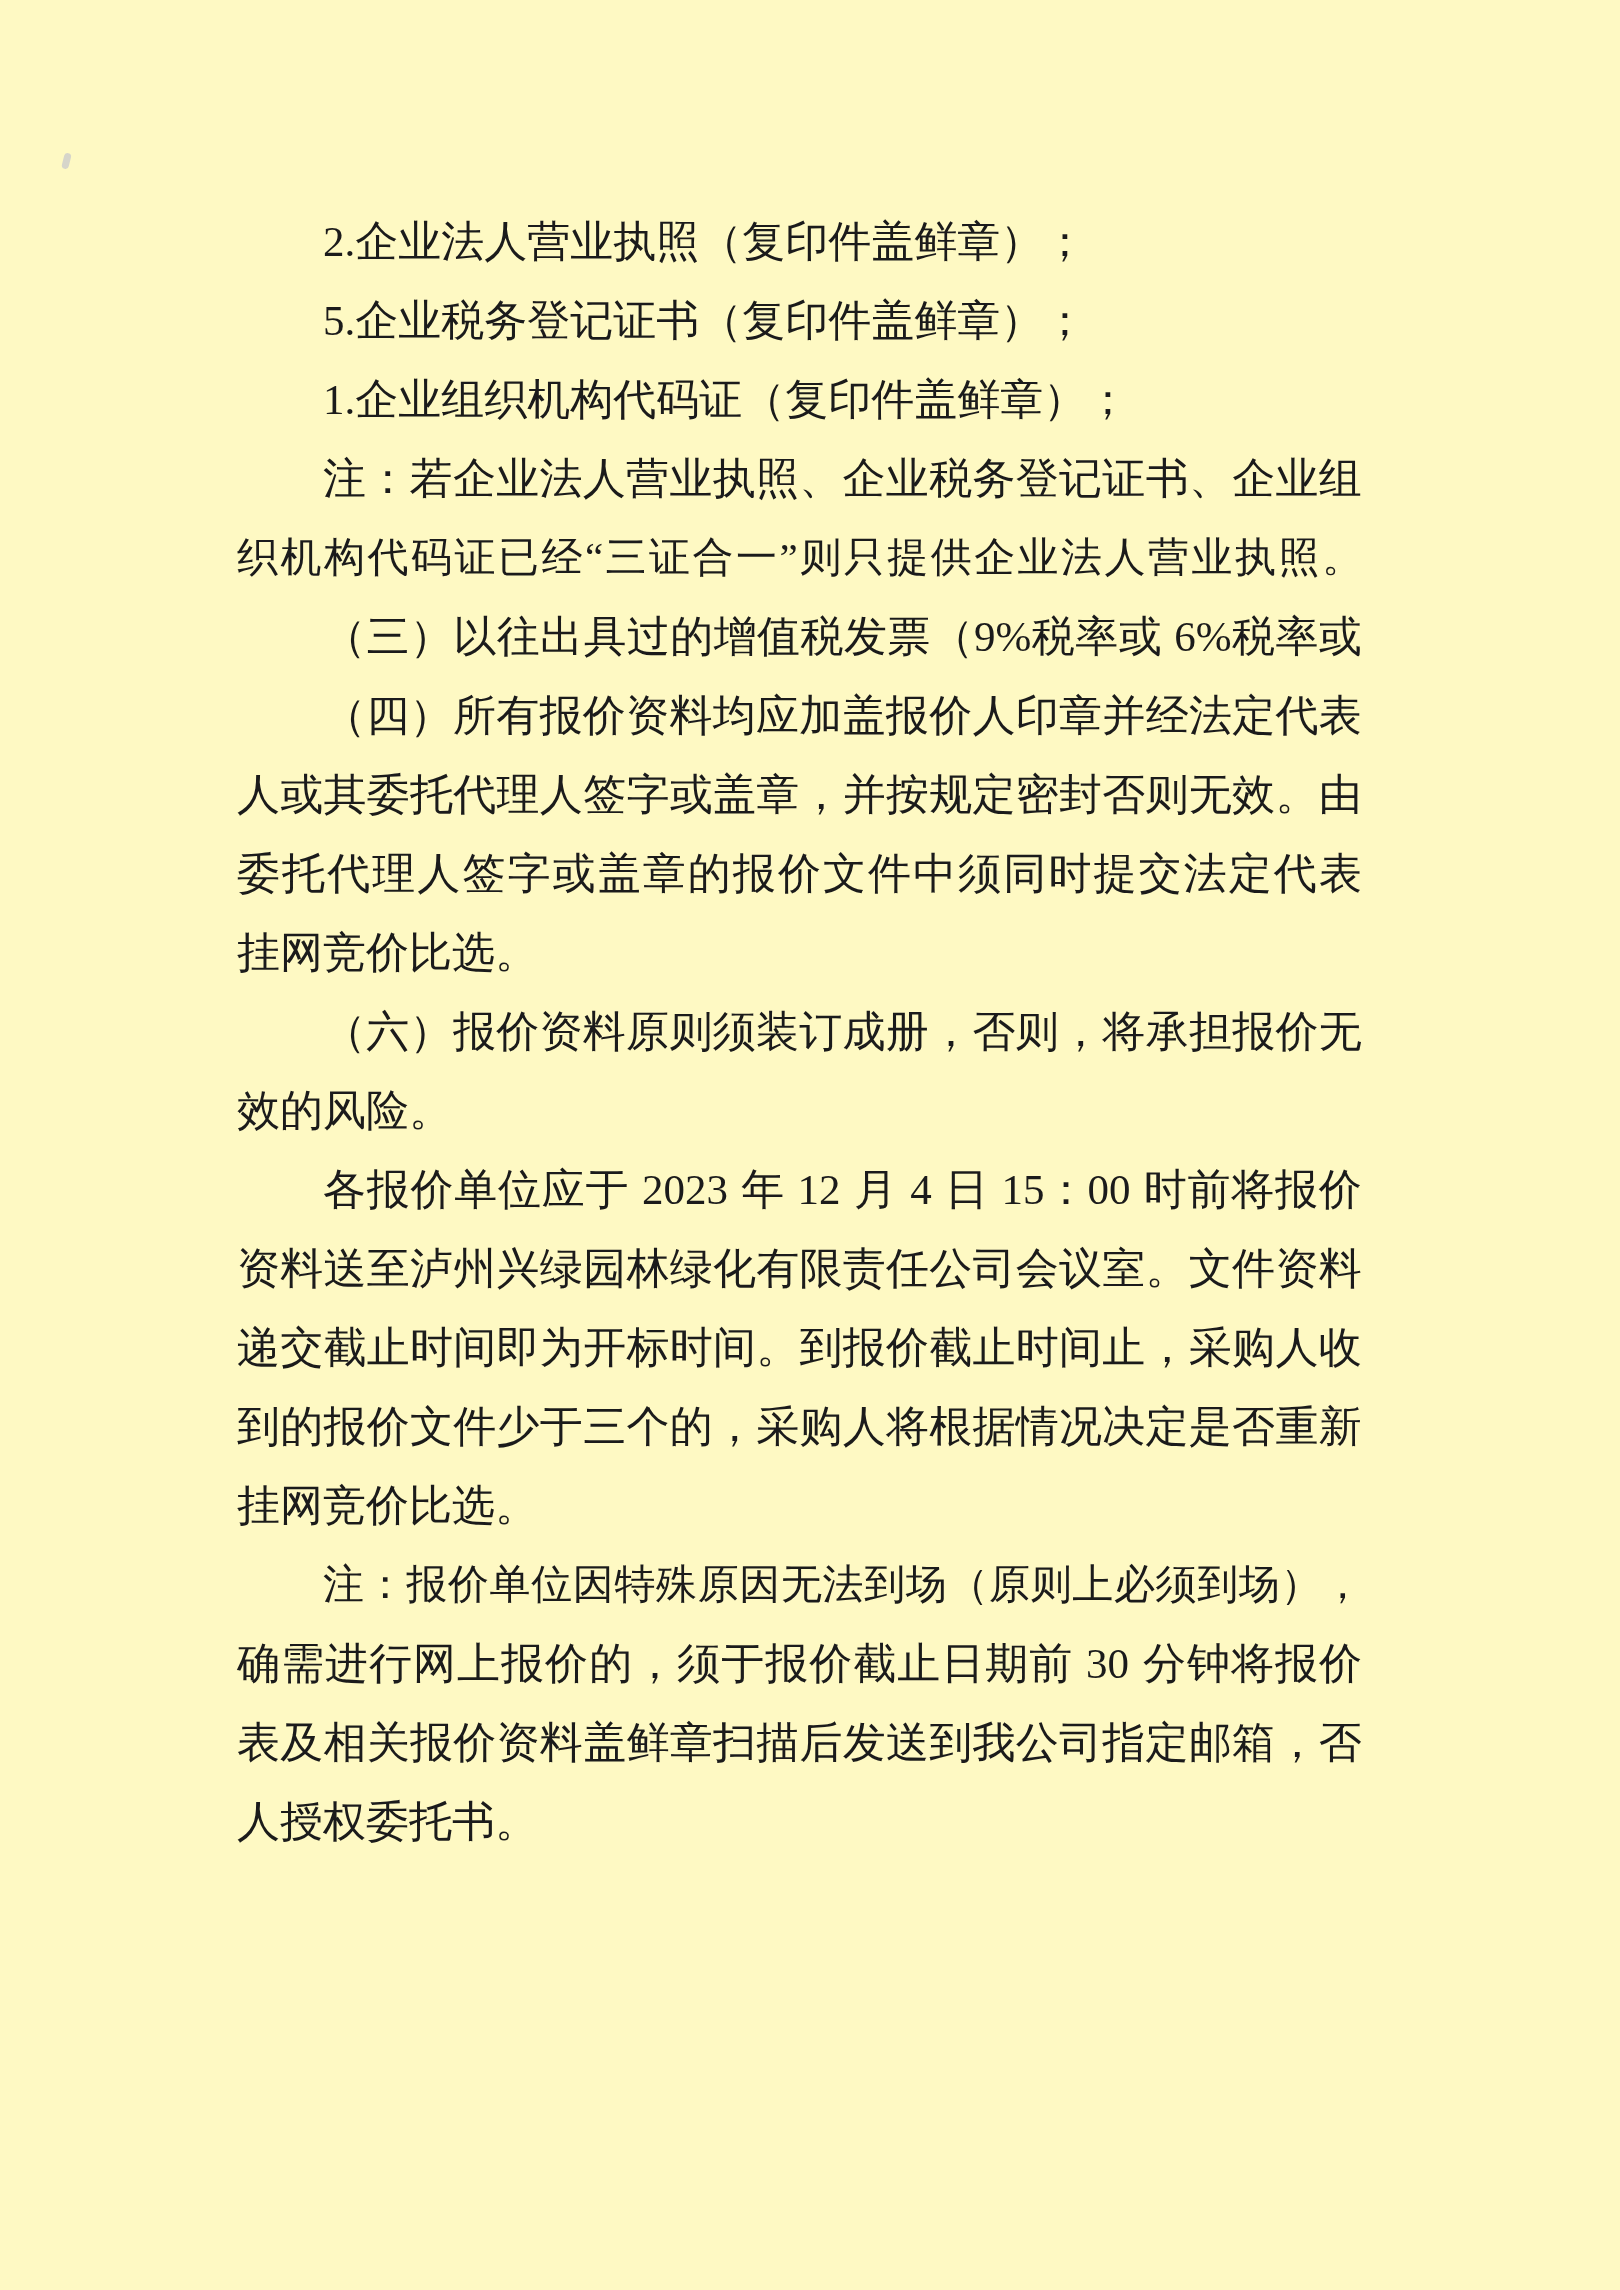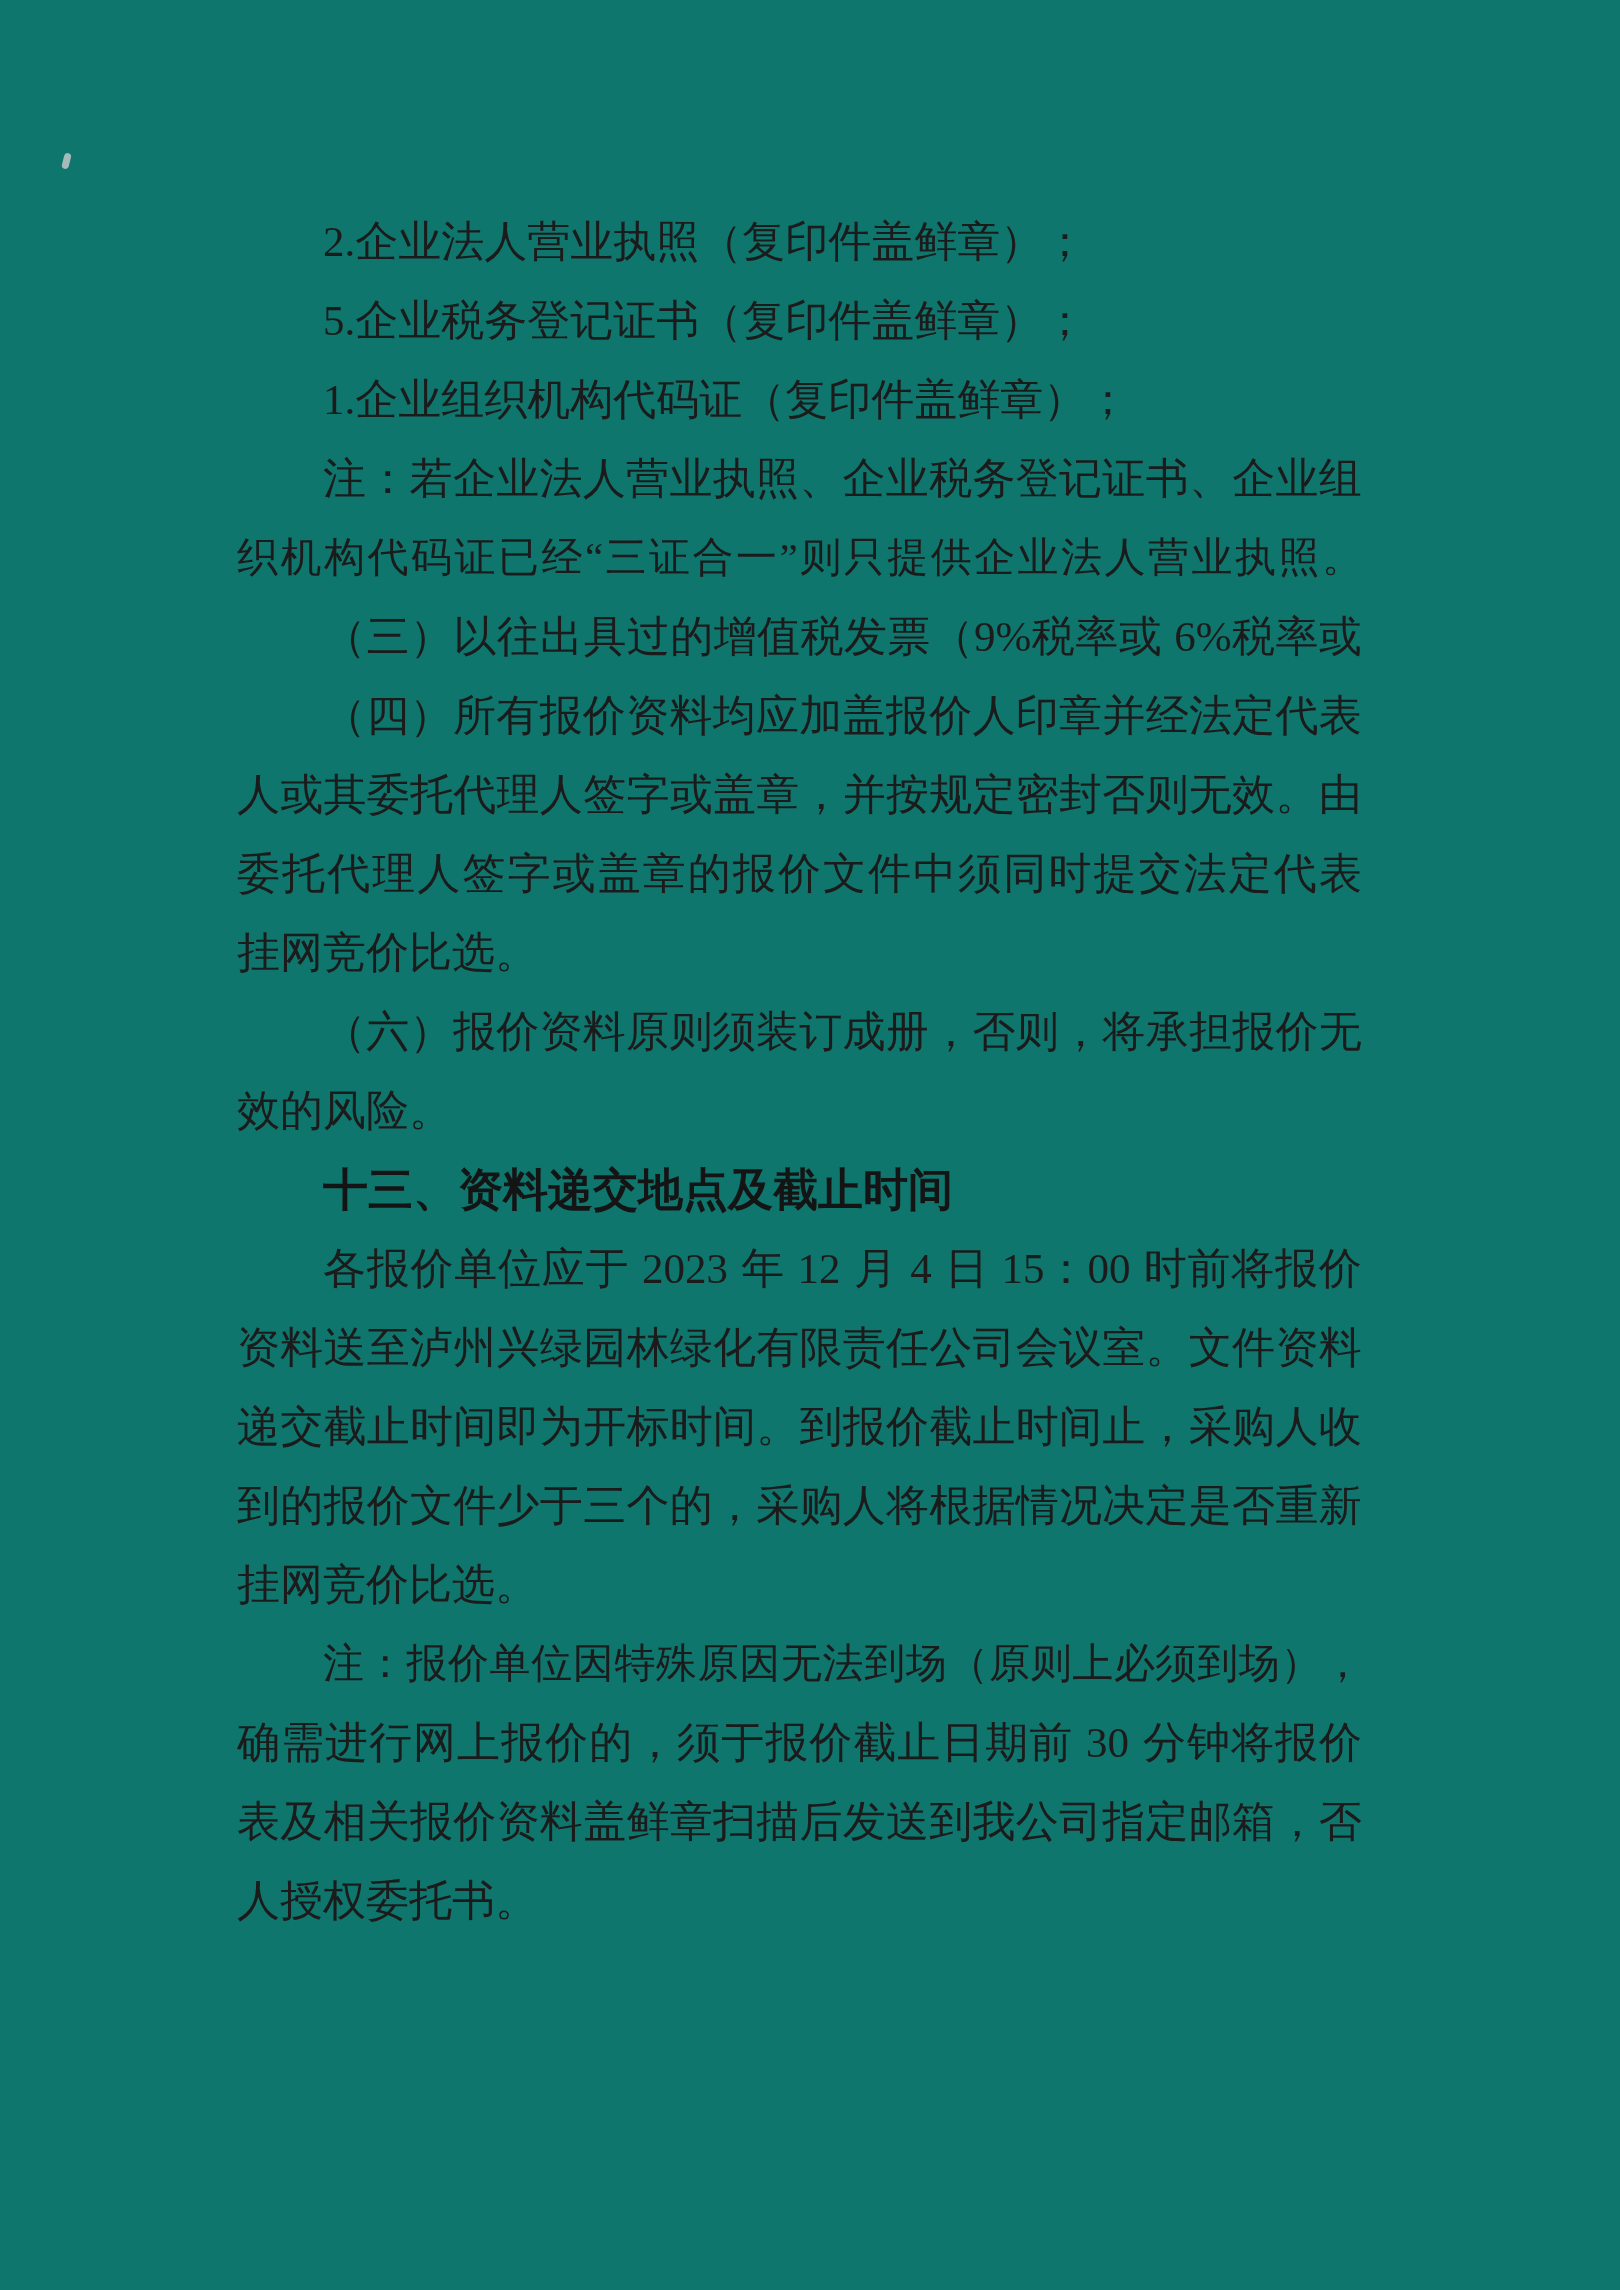--- a/index.html
+++ b/index.html
@@ -48,21 +48,21 @@
     height: 15.7px;
     background: #cccccc;
     border-radius: 3.9px;
     transform: rotate(14deg);
     opacity: 0.8;
   }
 </style>
 </head>
 <body>
 
-<div class="page" style="background: #0f766e; color: rgb(27, 27, 27);">
+<div class="page" style="background: #fef9c3; color: rgb(27, 27, 27);">
   <div class="text-block">
       <div class="line indent">2.企业法人营业执照（复印件盖鲜章）；</div>
       <div class="line indent">5.企业税务登记证书（复印件盖鲜章）；</div>
       <div class="line indent">1.企业组织机构代码证（复印件盖鲜章）；</div>
       <div class="line indent justify">
         <span class="ch">注</span>
         <span class="ch">：</span>
         <span class="ch">若</span>
         <span class="ch">企</span>
         <span class="ch">业</span>
@@ -243,21 +243,20 @@
         <span class="ch">则</span>
         <span class="ch">，</span>
         <span class="ch">将</span>
         <span class="ch">承</span>
         <span class="ch">担</span>
         <span class="ch">报</span>
         <span class="ch">价</span>
         <span class="ch">无</span>
       </div>
       <div class="line">效的风险。</div>
-      <div class="line heading indent">十三、资料递交地点及截止时间</div>
       <div class="line indent justify">
         <span class="ch">各</span>
         <span class="ch">报</span>
         <span class="ch">价</span>
         <span class="ch">单</span>
         <span class="ch">位</span>
         <span class="ch">应</span>
         <span class="ch">于</span>
         <span class="sp">&nbsp;</span>
         <span class="ch">2023</span>

